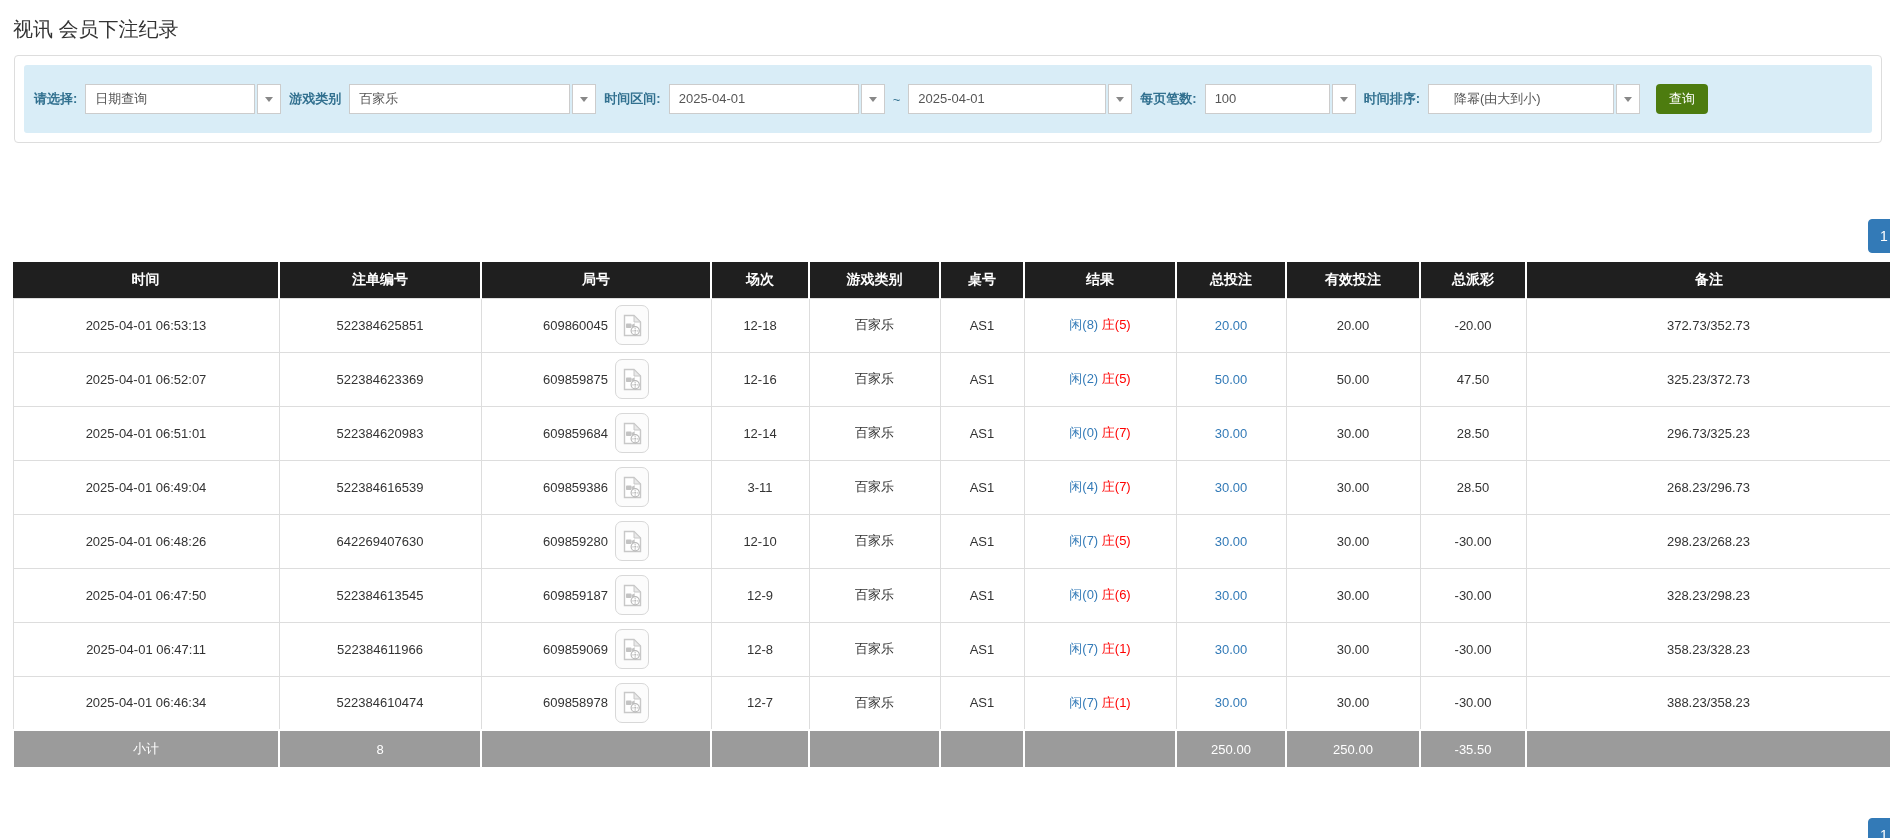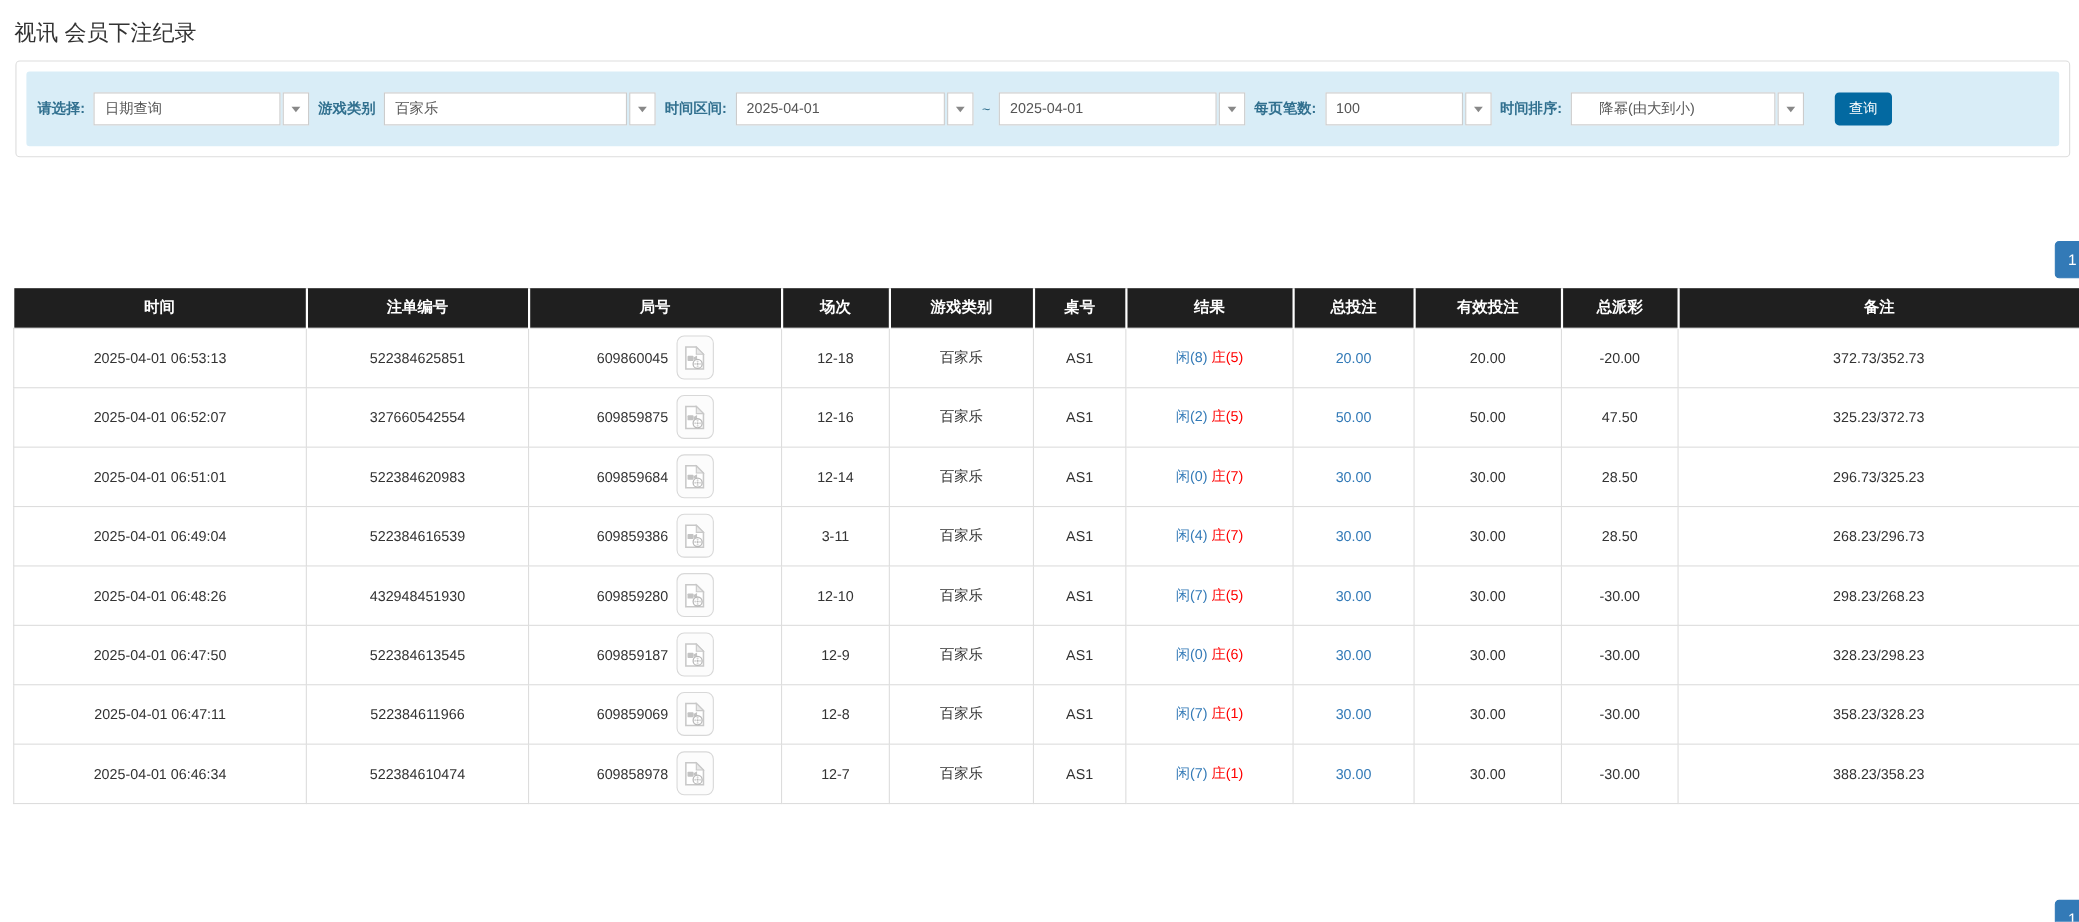--- a/index.html
+++ b/index.html
@@ -17,22 +17,22 @@
   .combo { display:flex; align-items:center; gap:2px; }
   .combo-text { height:30px; line-height:28px; background:#fff; border:1px solid #ccc;
     font-size:13px; color:#555; padding-left:9px; overflow:hidden; white-space:nowrap; }
   .combo-arrow { width:24px; height:30px; background:#fff; border:1px solid #ccc;
     display:flex; align-items:center; justify-content:center; cursor:pointer; flex:none; }
   .caret { width:0; height:0; border-left:4px solid transparent;
     border-right:4px solid transparent; border-top:5px solid #888; }
   .w170 { width:170px; } .w221 { width:221px; } .w190 { width:190px; }
   .w198 { width:198px; } .w125 { width:125px; } .w186 { width:186px;padding-left:25px; }
   .tilde { font-size:13px; color:#31708f; }
-  .btn-search { height:30px; width:52px; background:#0369a1; color:#fff; border:none;
-    border-radius:4px; font-size:13px; cursor:pointer; margin-left:20px;
+  .btn-search { height:30px; width:52px; background:#4d7c0f; color:#fff; border:none;
+    border-radius:4px; font-size:13px; cursor:pointer; margin-left:8px;
     font-family:inherit; }
 
   .summary-bar { position:absolute; left:12px; top:140px; width:1878px; height:45px;
     background:#dff0d8; border:1px solid #d6e9c6; border-radius:3px;
     display:flex; align-items:center; justify-content:space-between; padding:0 14px; }
   .summary-left { font-size:13px; color:#3c763d; }
   .summary-right { font-size:13px; color:#ff0000; }
 
   .page-btn { position:absolute; width:32px; height:34px; background:#337ab7; color:#fff;
     border:1px solid #337ab7; border-radius:4px; font-size:14px; cursor:pointer;
@@ -181,21 +181,21 @@
     </td>
     <td>
       <a class="bet-link">20.00</a>
     </td>
     <td>20.00</td>
     <td class="red">-20.00</td>
     <td>372.73/352.73</td>
   </tr>
         <tr>
     <td>2025-04-01 06:52:07</td>
-    <td>327660542554</td>
+    <td>522384623369</td>
     <td>
       <span class="round-num">609859875</span><span class="vid-btn">
         <svg width="19" height="23" viewBox="0 0 19 23">
           <path d="M1.5 1.5 h9.5 l6.5 6.5 v13.5 h-16 z" fill="#ffffff" stroke="#c8c8c8" stroke-width="1.4"></path>
           <path d="M11 1.5 l6.5 6.5 h-6.5 z" fill="#e9e9e9" stroke="#c8c8c8" stroke-width="1"></path>
           <rect x="3" y="9.5" width="5.5" height="4.6" rx="0.8" fill="#c3c3c3"></rect>
           <path d="M8.5 11 l3.2 -1.8 v5.2 l-3.2 -1.8 z" fill="#c3c3c3"></path>
           <circle cx="12.2" cy="16.8" r="4.1" fill="#ffffff" stroke="#b9b9b9" stroke-width="1.2"></circle>
           <circle cx="12.2" cy="16.8" r="1" fill="#b9b9b9"></circle>
           <circle cx="12.2" cy="14.6" r="0.9" fill="#d4d4d4"></circle>
@@ -280,21 +280,21 @@
     </td>
     <td>
       <a class="bet-link">30.00</a>
     </td>
     <td>30.00</td>
     <td>28.50</td>
     <td>268.23/296.73</td>
   </tr>
         <tr>
     <td>2025-04-01 06:48:26</td>
-    <td>432948451930</td>
+    <td>642269407630</td>
     <td>
       <span class="round-num">609859280</span><span class="vid-btn">
         <svg width="19" height="23" viewBox="0 0 19 23">
           <path d="M1.5 1.5 h9.5 l6.5 6.5 v13.5 h-16 z" fill="#ffffff" stroke="#c8c8c8" stroke-width="1.4"></path>
           <path d="M11 1.5 l6.5 6.5 h-6.5 z" fill="#e9e9e9" stroke="#c8c8c8" stroke-width="1"></path>
           <rect x="3" y="9.5" width="5.5" height="4.6" rx="0.8" fill="#c3c3c3"></rect>
           <path d="M8.5 11 l3.2 -1.8 v5.2 l-3.2 -1.8 z" fill="#c3c3c3"></path>
           <circle cx="12.2" cy="16.8" r="4.1" fill="#ffffff" stroke="#b9b9b9" stroke-width="1.2"></circle>
           <circle cx="12.2" cy="16.8" r="1" fill="#b9b9b9"></circle>
           <circle cx="12.2" cy="14.6" r="0.9" fill="#d4d4d4"></circle>
@@ -412,18 +412,31 @@
     </td>
     <td>
       <a class="bet-link">30.00</a>
     </td>
     <td>30.00</td>
     <td class="red">-30.00</td>
     <td>388.23/358.23</td>
   </tr>
       </tbody>
     <tfoot>
+      <tr>
+        <td>小计</td>
+        <td>8</td>
+        <td></td>
+          <td></td>
+        <td></td>
+          <td></td>
+        <td></td>
+        <td>250.00</td>
+        <td>250.00</td>
+        <td class="red">-35.50</td>
+        <td></td>
+      </tr>
     </tfoot>
   </table>
 
   <div class="page-btn bottom">1</div>
 
 </div>
 
 </body></html>

